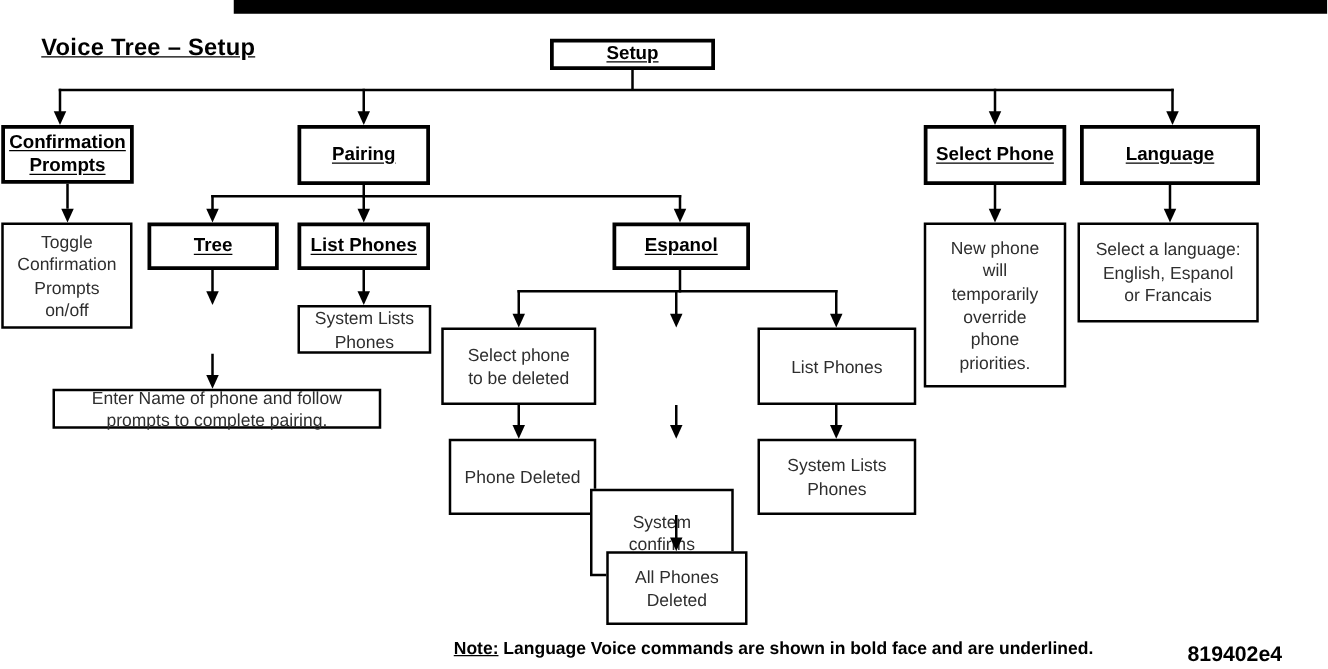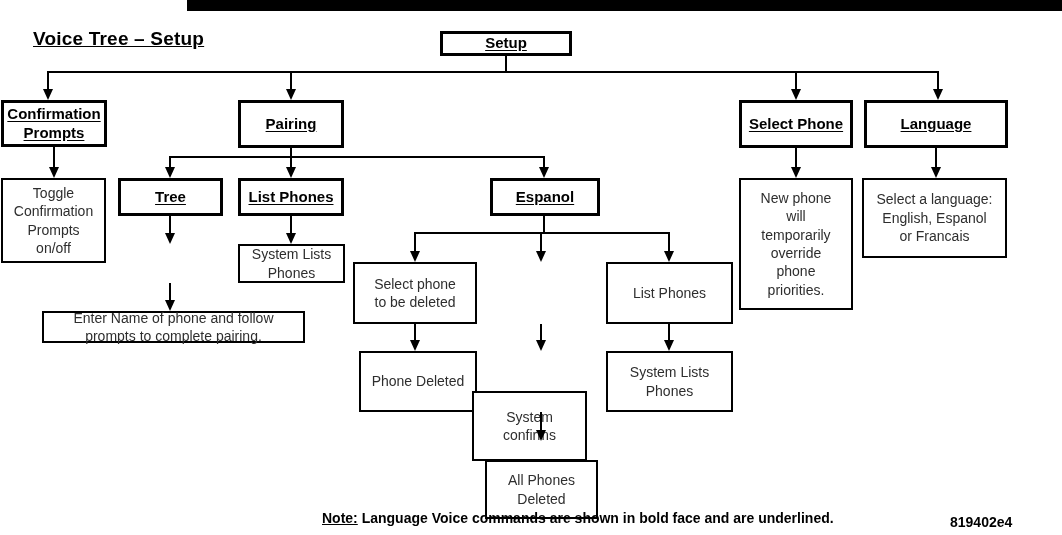--- a/index.html
+++ b/index.html
@@ -29,26 +29,26 @@
   #b-delete{left:490px;top:178px;width:110px;height:38px;}
   #b-saypin{left:116px;top:244px;width:110px;height:39px;}
   #b-syslists-a{left:238px;top:244px;width:107px;height:39px;}
   #b-entername{left:42px;top:311px;width:263px;height:32px;}
   #b-selectdelete{left:353px;top:262px;width:124px;height:62px;}
   #b-all{left:484px;top:262px;width:115px;height:62px;}
   #b-listphones-b{left:606px;top:262px;width:127px;height:62px;}
   #b-phonedeleted{left:359px;top:351px;width:118px;height:61px;}
   #b-sysconfirms{left:472px;top:351px;width:115px;height:70px;margin-top:40px;}
   #b-syslists-b{left:606px;top:351px;width:127px;height:61px;}
-  #b-allphonesdeleted{left:485px;top:441px;width:113px;height:59px;margin-top:19px;}
+  #b-allphonesdeleted{left:485px;top:441px;width:113px;height:59px;}
   #b-newphone{left:739px;top:178px;width:114px;height:132px;}
   #b-selectlanguage{left:862px;top:178px;width:145px;height:80px;}
   #footer-note{position:absolute;left:322px;top:510px;font-size:14px;font-weight:bold;color:#000;}
-  #footer-note .note-label{text-decoration:underline;}
-  #figure-code{position:absolute;left:950px;top:514px;font-size:14px;font-weight:bold;}
+  #footer-note .note-label{text-decoration:underline;margin-left:41px;}
+  #figure-code{position:absolute;left:950px;top:514px;font-size:17px;font-weight:bold;}
 </style>
 </head>
 <body>
 
 <div id="page">
 
   <div id="header-bar"></div>
 
   <div id="diagram-title">Voice Tree – Setup</div>
 

